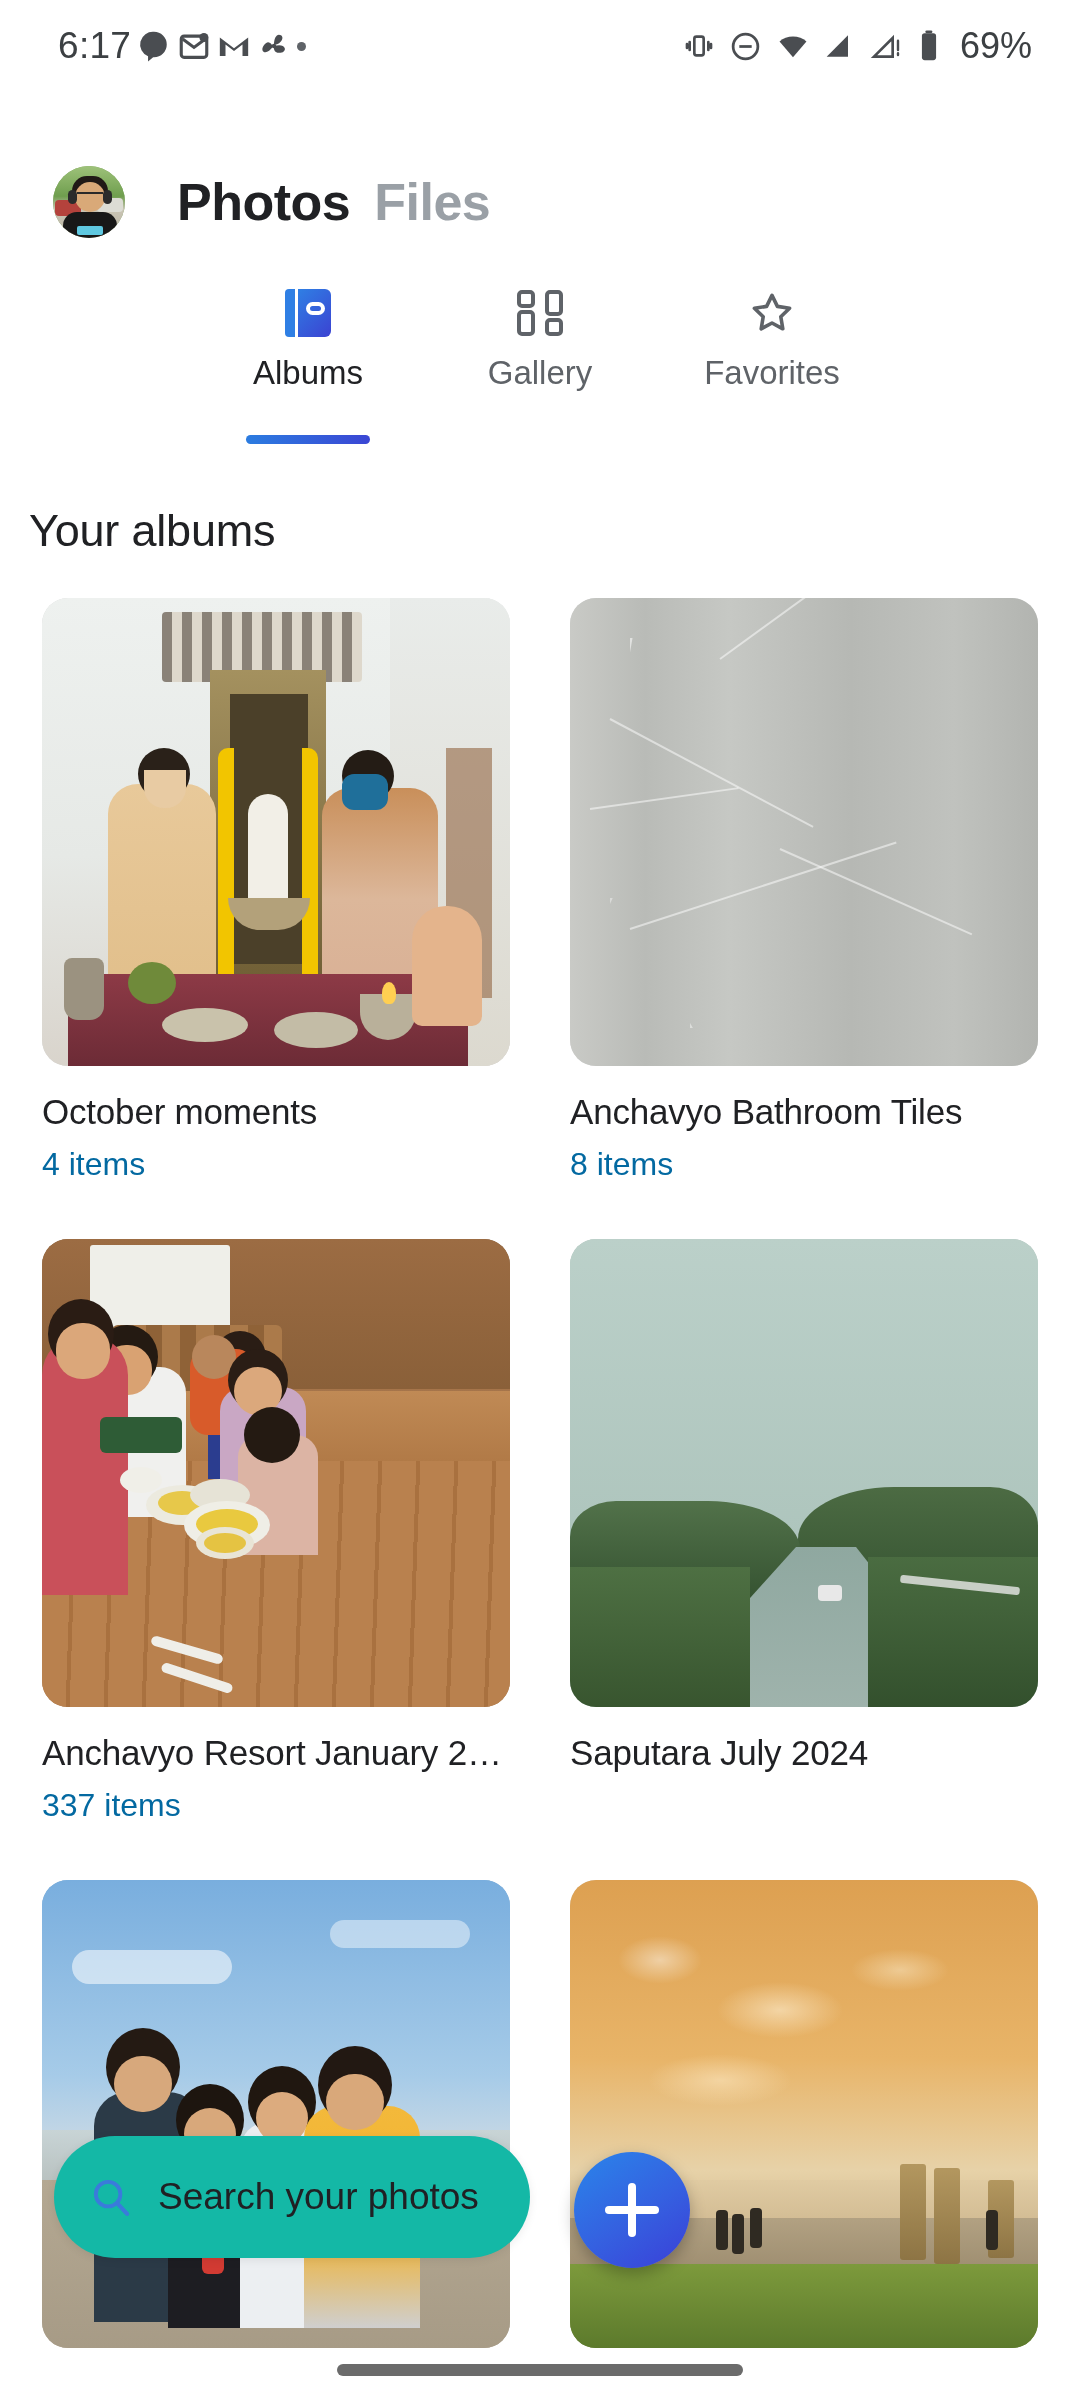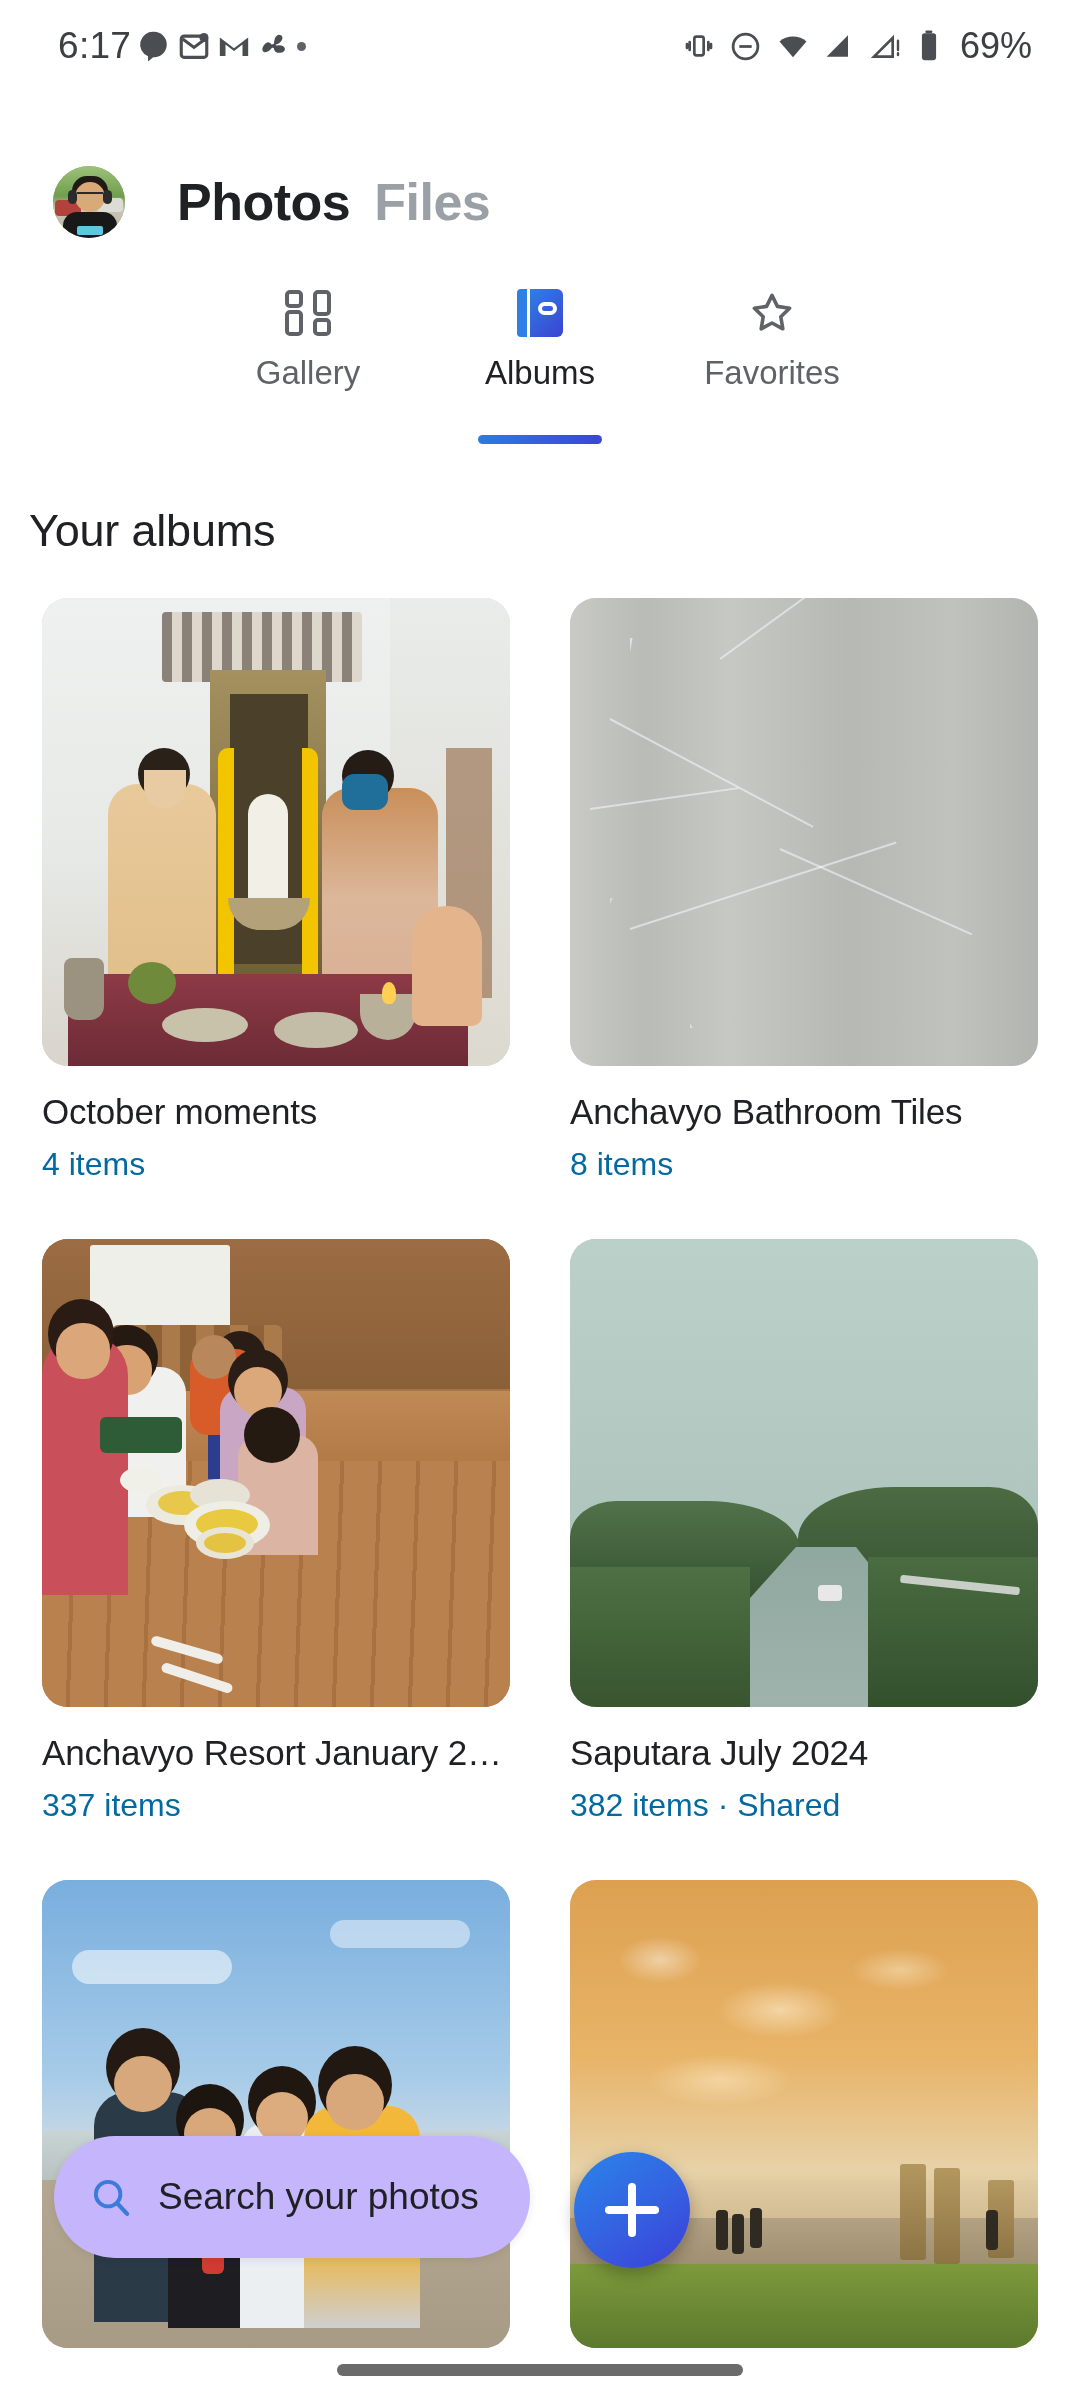--- a/index.html
+++ b/index.html
@@ -235,21 +235,21 @@
   .art-sunset .p3 { right:24px; top:300px; height:78px; }
   .art-sunset .fig { position:absolute; width:12px; height:40px; background:#2f2a22; border-radius:4px; }
   .art-sunset .fg1 { left:146px; top:330px; }
   .art-sunset .fg2 { left:162px; top:334px; }
   .art-sunset .fg3 { left:180px; top:328px; }
   .art-sunset .fg4 { right:40px; top:330px; }
 
   
   .search-pill {
     position: absolute; left: 54px; top: 2136px; width: 476px; height: 122px;
-    background: #c4b5fd; border-radius: 61px; display: flex; align-items: center;
+    background: #14b8a6; border-radius: 61px; display: flex; align-items: center;
     box-shadow: 0 2px 10px rgba(0,0,0,.08);
   }
   .search-icon { margin-left: 34px; display:flex; }
   .search-placeholder { margin-left: 24px; font-size: 37px; color: #202124; }
 
   .fab {
     position: absolute; left: 574px; top: 2152px; width: 116px; height: 116px;
     border-radius: 50%;
     background: linear-gradient(145deg, #2a85ea 0%, #3560e0 55%, #3a3fd8 100%);
     box-shadow: 0 6px 16px rgba(0,0,0,.28);
@@ -354,42 +354,42 @@
         <span class="hp-r"></span>
     </div>
     <div class="title-group">
       <span class="title-active">Photos</span>
       <span class="title-inactive">Files</span>
     </div>
   </div>
 
   <div class="tabs">
 
+    <div class="tab active">
+      <span class="tab-icon">
+        <span class="ic-book">
+            <span class="spine"></span>
+            <span class="cover"></span>
+            <span class="label"></span>
+          </span>
+      </span>
+      <span class="tab-label">Albums</span>
+      <span class="tab-indicator"></span>
+    </div>
+
     <div class="tab">
       <span class="tab-icon">
         <span class="ic-grid">
             <span class="g1"></span>
             <span class="g2"></span>
             <span class="g3"></span>
             <span class="g4"></span>
           </span>
       </span>
       <span class="tab-label">Gallery</span>
-    </div>
-
-    <div class="tab active">
-      <span class="tab-icon">
-        <span class="ic-book">
-            <span class="spine"></span>
-            <span class="cover"></span>
-            <span class="label"></span>
-          </span>
-      </span>
-      <span class="tab-label">Albums</span>
-      <span class="tab-indicator"></span>
     </div>
 
     <div class="tab">
       <span class="tab-icon ic-star">
         <svg width="50" height="48" viewBox="0 0 24 24">
             <path fill="none" stroke="#5f6368" stroke-width="1.8" stroke-linejoin="round" d="M12 3.2l2.7 5.5 6.1.9-4.4 4.3 1 6-5.4-2.9-5.4 2.9 1-6L3.2 9.6l6.1-.9L12 3.2z"></path>
           </svg>
       </span>
       <span class="tab-label">Favorites</span>
     </div>
@@ -495,21 +495,20 @@
             <span class="treesR"></span>
             <span class="treesL"></span>
           <span class="road"></span>
             <span class="grassL"></span>
             <span class="grassR"></span>
           <span class="car"></span>
             <span class="rail"></span>
         </div>
       </div>
       <div class="album-name">Saputara July 2024</div>
-      <div class="album-meta">382 items · Shared</div>
     </div>
 
     <div class="album-row-gap"></div>
     <div class="album-row-gap"></div>
 
     <div class="album-card">
       <div class="thumb">
         <div class="art art-beach">
           <span class="sky"></span>
             <span class="cloud1"></span>

